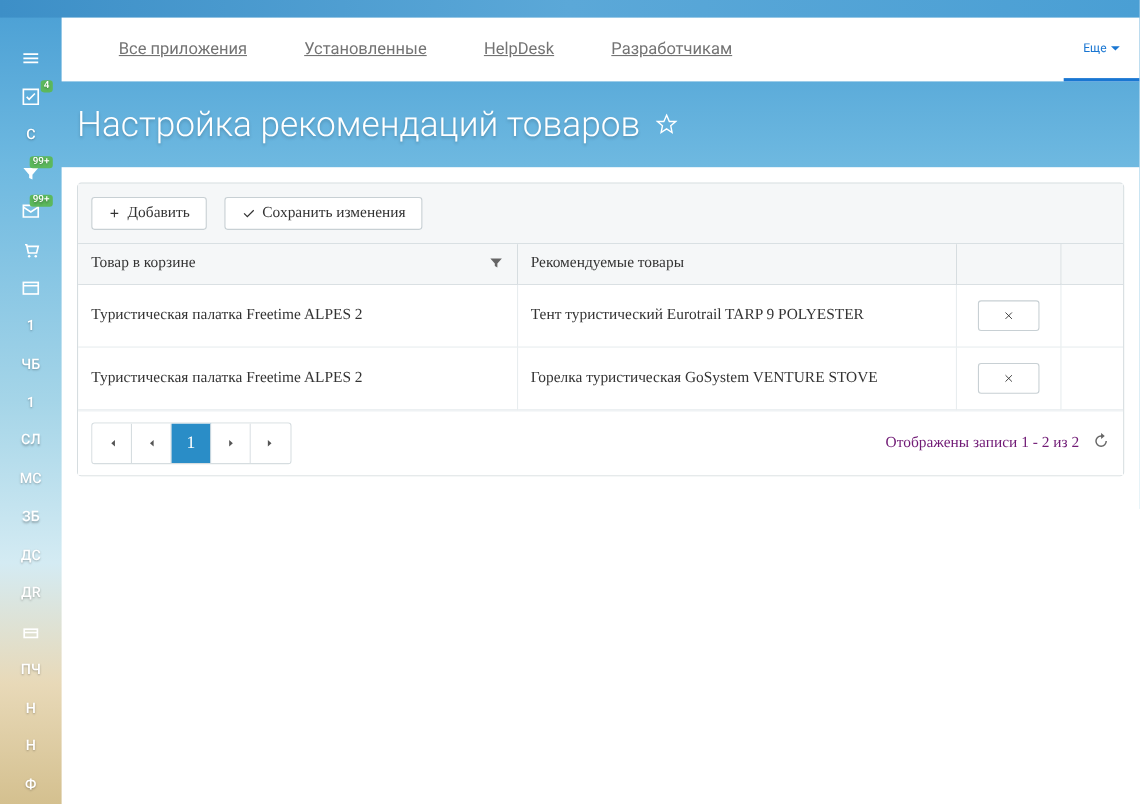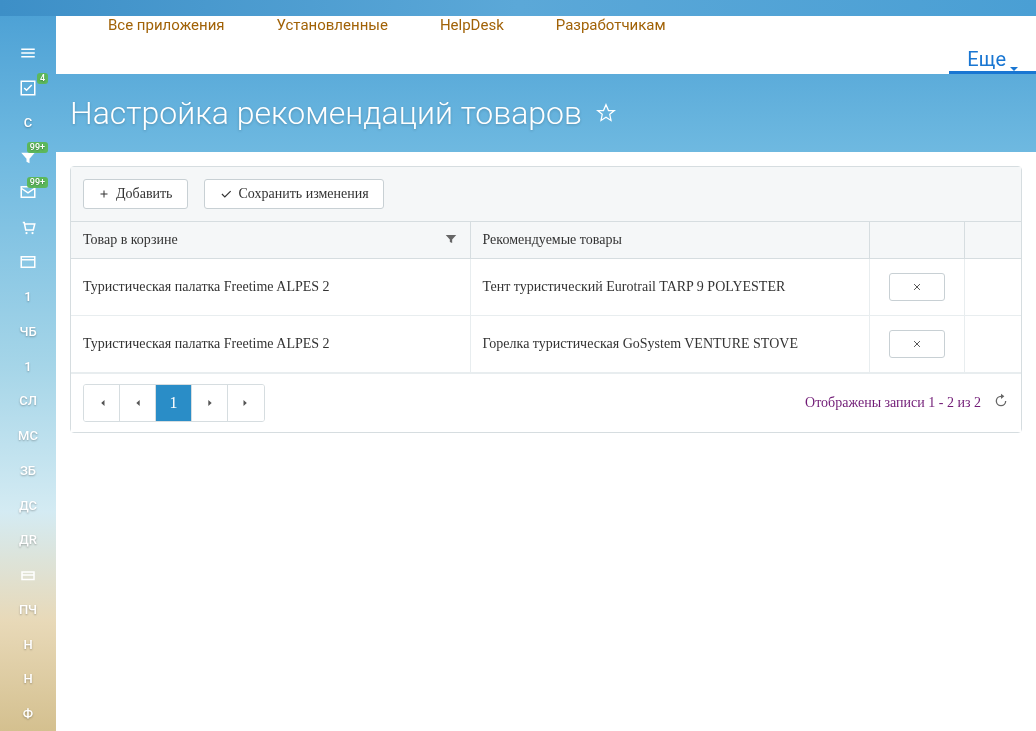--- a/index.html
+++ b/index.html
@@ -62,32 +62,34 @@
     .tabs-bar {
       background: #fff;
       height: 58px;
       display: flex;
       align-items: stretch;
       padding-left: 26px;
     }
     .tab {
       padding: 0 26px;
       display: flex;
-      color: #a16207;
+      align-items: center;
+      color: #737373;
       font-size: 15px;
       cursor: pointer;
       border-bottom: 3px solid transparent;
+      text-decoration: underline;
     }
     .tab-spacer { flex: 1; }
     .tab-more {
       padding: 0 18px;
       display: flex;
-      align-items: flex-end;
+      align-items: center;
       color: #1976d2;
-      font-size: 20px;
+      font-size: 11px;
       cursor: pointer;
       border-bottom: 3px solid #1976d2;
     }
     .tab-more .caret {
       margin-left: 4px;
       width: 0; height: 0;
       border-left: 4px solid transparent;
       border-right: 4px solid transparent;
       border-top: 4px solid #1976d2;
     }

